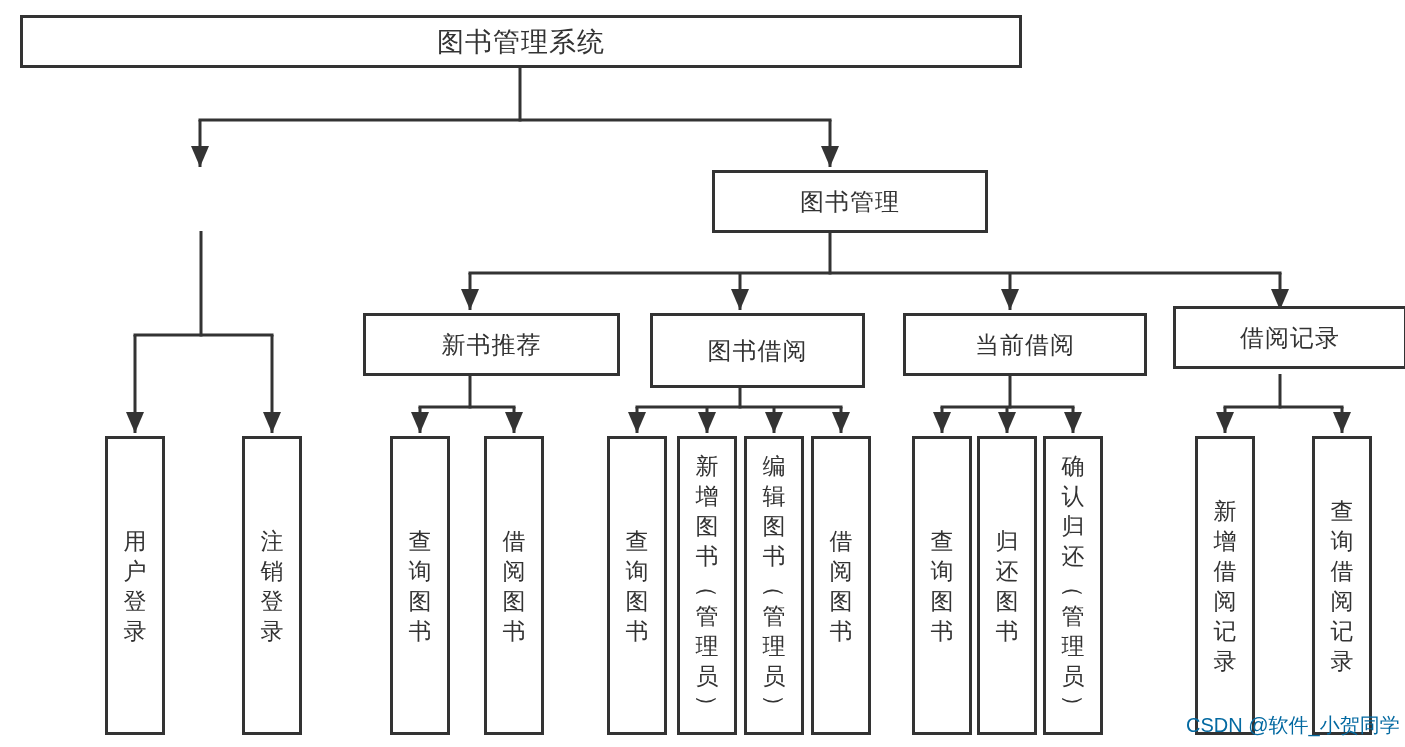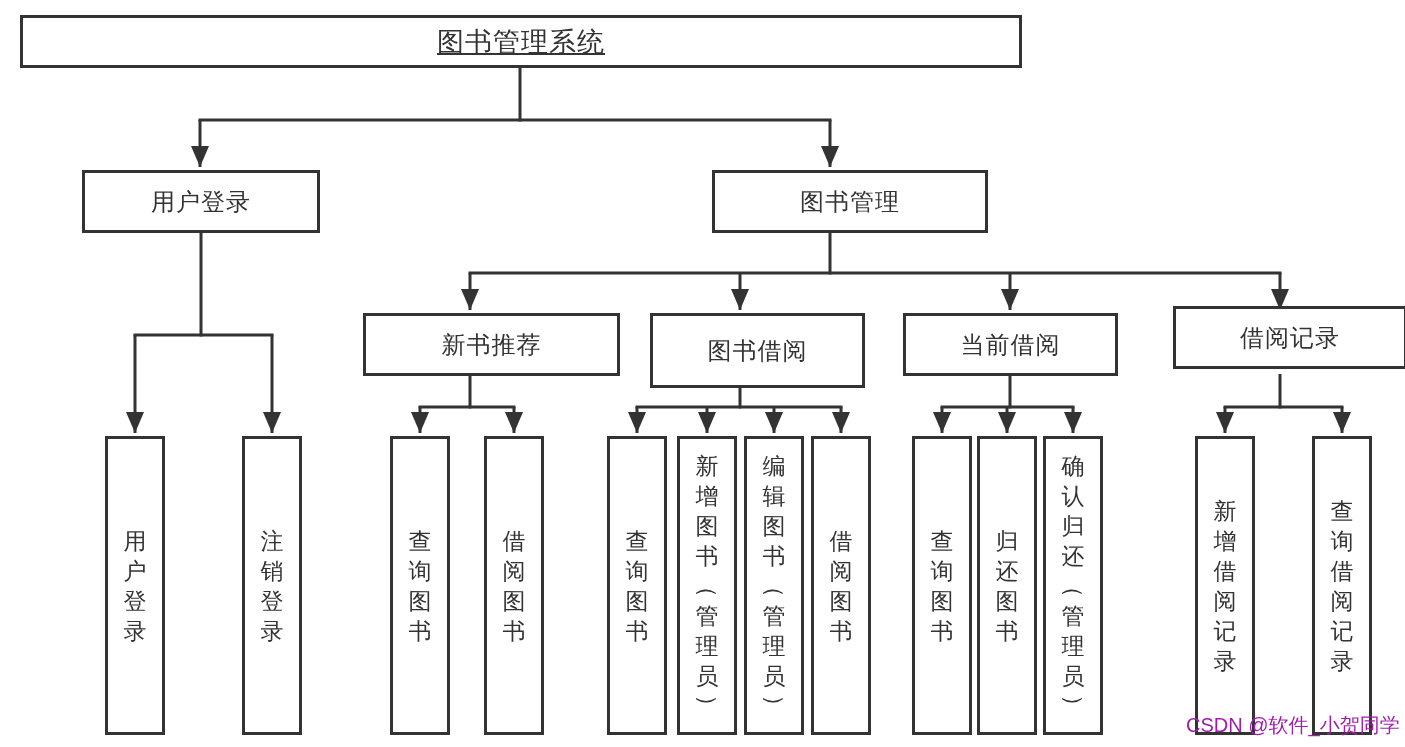--- a/index.html
+++ b/index.html
@@ -20,40 +20,40 @@
   .node {
     position: absolute;
     box-sizing: border-box;
     background: #ffffff;
     border: 3px solid #333333;
     display: flex;
     align-items: center;
     justify-content: center;
     text-align: center;
   }
-  .node.h-root { font-size: 27px; letter-spacing: 1px; text-decoration: underline; }
+  .node.h-root { font-size: 27px; letter-spacing: 1px; }
   .node.h-mid  { font-size: 24px; letter-spacing: 1px; }
   .node.v-leaf {
     flex-direction: column;
     font-size: 23px;
   }
   .node.v-leaf span {
     display: block;
     line-height: 30px;
     height: 30px;
   }
   .node.v-leaf span.vpar {
     transform: rotate(90deg);
   }
   .watermark {
     position: absolute;
     left: 1186px;
     top: 712px;
     font-size: 20px;
-    color: #a21caf;
+    color: #0369a1;
     white-space: nowrap;
   }
 </style>
 </head>
 <body>
 
 <div class="stage">
 
   <svg class="connectors" width="1405" height="747" viewBox="0 0 1405 747" stroke="#333333" stroke-width="3" fill="none">
     <defs>
@@ -98,26 +98,25 @@
     <line x1="1073" y1="407" x2="1073" y2="433" marker-end="url(#arrow)"></line>
 
     <line x1="1280" y1="374" x2="1280" y2="408.5"></line>
     <line x1="1223.5" y1="407" x2="1343.5" y2="407"></line>
     <line x1="1225" y1="407" x2="1225" y2="433" marker-end="url(#arrow)"></line>
     <line x1="1342" y1="407" x2="1342" y2="433" marker-end="url(#arrow)"></line>
   </svg>
 
   <div class="node h-root" style="left:20px;top:15px;width:1002px;height:53px">图书管理系统</div>
 
-  <div class="node h-mid" style="left:82px;top:170px;width:238px;height:63px">用户登录</div>
   <div class="node h-mid" style="left:712px;top:170px;width:276px;height:63px">图书管理</div>
 
   <div class="node h-mid" style="left:363px;top:313px;width:257px;height:63px">新书推荐</div>
   <div class="node h-mid" style="left:650px;top:313px;width:215px;height:75px">图书借阅</div>
-  <div class="node h-mid" style="left:903px;top:313px;width:215px;height:63px">当前借阅</div>
+  <div class="node h-mid" style="left:903px;top:313px;width:244px;height:63px">当前借阅</div>
   <div class="node h-mid" style="left:1173px;top:306px;width:234px;height:63px">借阅记录</div>
 
   <div class="node v-leaf" style="left:105px;top:436px;width:60px;height:299px">
       <span>用</span>
       <span>户</span>
       <span>登</span>
       <span>录</span>
     </div>
   <div class="node v-leaf" style="left:242px;top:436px;width:60px;height:299px">
       <span>注</span>

